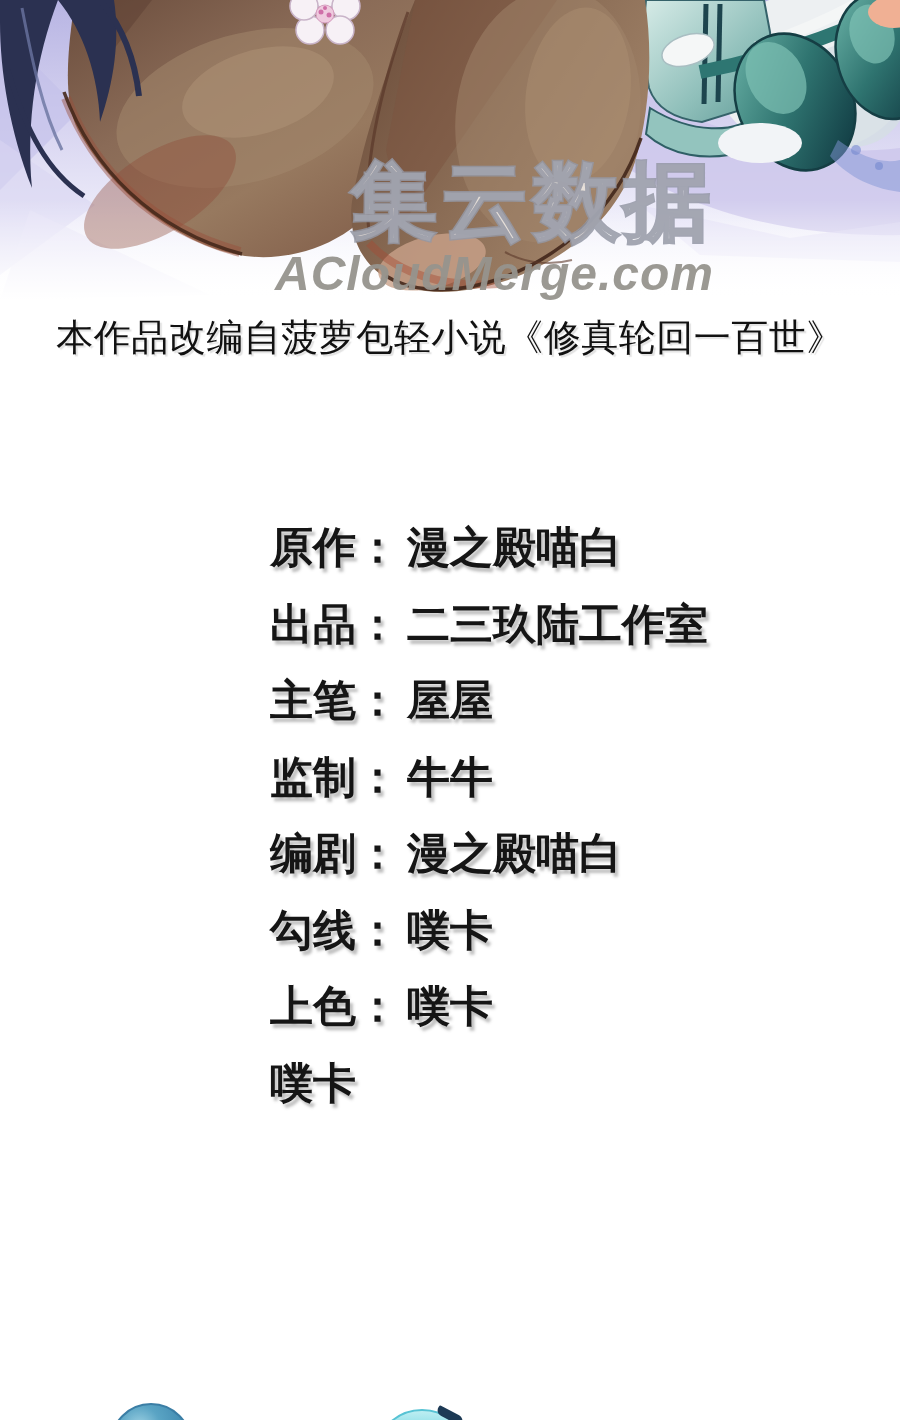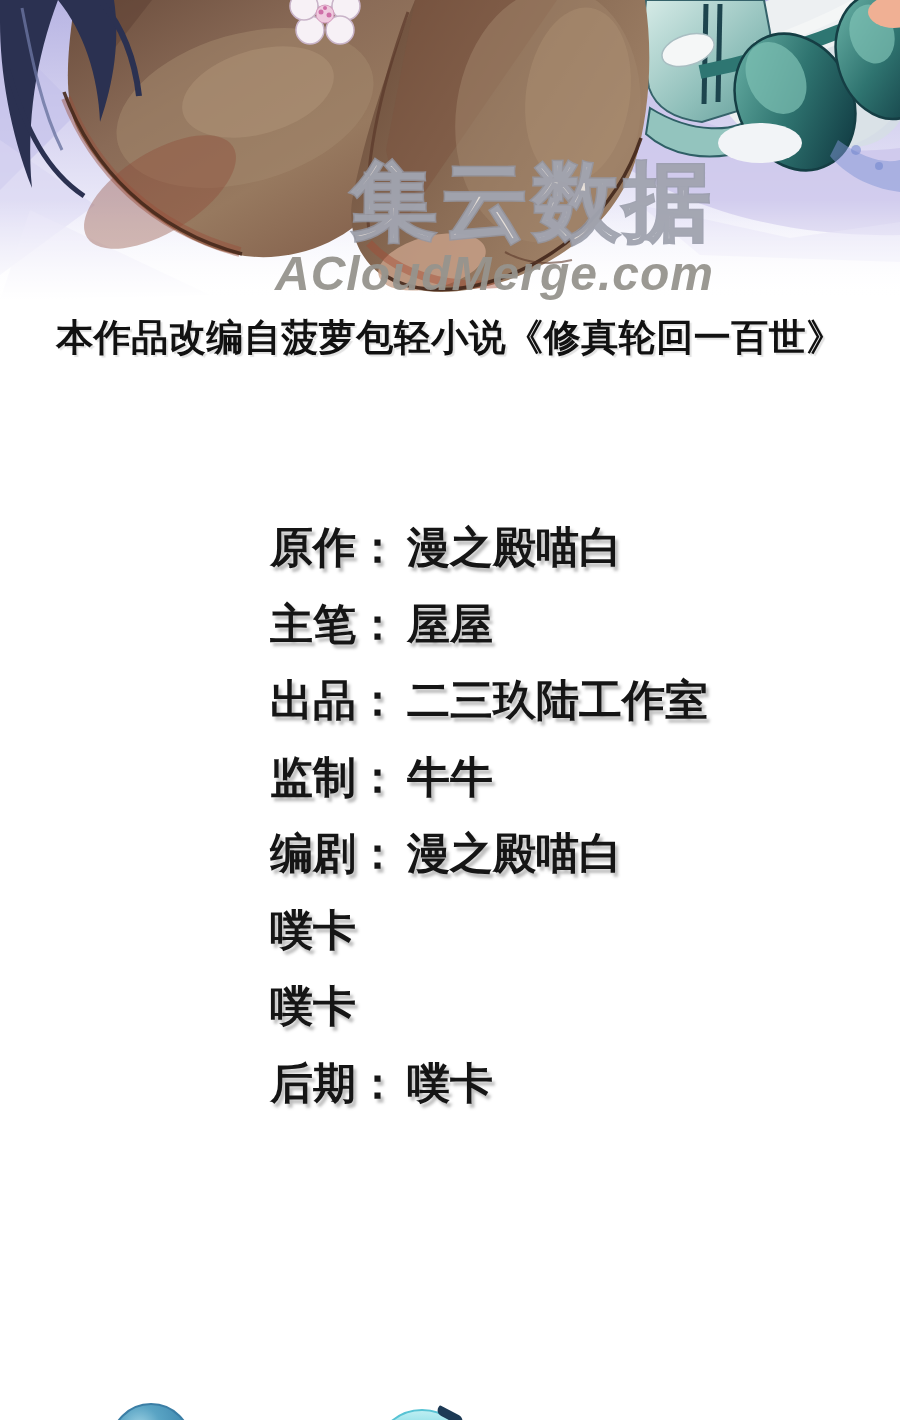--- a/index.html
+++ b/index.html
@@ -18,21 +18,21 @@
     font-family:"DejaVu Sans",sans-serif;white-space:nowrap;
   }
   .wm-en{
     position:absolute;top:250px;right:13px;
     font-size:48px;line-height:1;font-weight:700;font-style:italic;
     color:rgba(150,148,141,0.95);letter-spacing:1px;
     font-family:"Liberation Sans",sans-serif;white-space:nowrap;
   }
   .notice{
     position:absolute;top:316px;left:0;width:900px;text-align:center;
-    font-size:37px;line-height:1.2;font-weight:700;color:#111;
+    font-size:37px;line-height:1.2;font-weight:400;color:#111;
     font-family:"Liberation Sans","DejaVu Sans",sans-serif;
     letter-spacing:0.5px;white-space:nowrap;
     text-shadow:2px 2px 1px rgba(140,140,140,0.25);
   }
   .credits{position:absolute;top:510px;left:270px}
   .credit-row{
     height:76.5px;display:flex;align-items:center;
     font-size:43px;font-weight:700;color:#151515;
     font-family:"DejaVu Sans",sans-serif;white-space:nowrap;
     text-shadow:3px 4px 3px rgba(70,70,70,0.35);
@@ -174,43 +174,44 @@
 </div>
 
 <div class="notice">本作品改编自菠萝包轻小说《修真轮回一百世》</div>
 
 <div class="credits">
   <div class="credit-row">
     <span class="credit-label">原作：</span>
     <span class="credit-value">漫之殿喵白</span>
   </div>
   <div class="credit-row">
+    <span class="credit-label">出品：</span>
+    <span class="credit-value">二三玖陆工作室</span>
+  </div>
+  <div class="credit-row">
     <span class="credit-label">主笔：</span>
     <span class="credit-value">屋屋</span>
   </div>
   <div class="credit-row">
-    <span class="credit-label">出品：</span>
-    <span class="credit-value">二三玖陆工作室</span>
-  </div>
-  <div class="credit-row">
     <span class="credit-label">监制：</span>
     <span class="credit-value">牛牛</span>
   </div>
   <div class="credit-row">
     <span class="credit-label">编剧：</span>
     <span class="credit-value">漫之殿喵白</span>
   </div>
   <div class="credit-row">
+    <span class="credit-label">勾线：</span>
     <span class="credit-value">噗卡</span>
   </div>
   <div class="credit-row">
+    <span class="credit-label">上色：</span>
     <span class="credit-value">噗卡</span>
   </div>
   <div class="credit-row">
-    <span class="credit-label">后期：</span>
     <span class="credit-value">噗卡</span>
   </div>
   <div class="credit-row">
   </div>
 </div>
 
 <div class="bubble bubble-1"></div>
 <div class="bubble bubble-2"></div>
 <div class="bubble-2-tip"></div>
 

